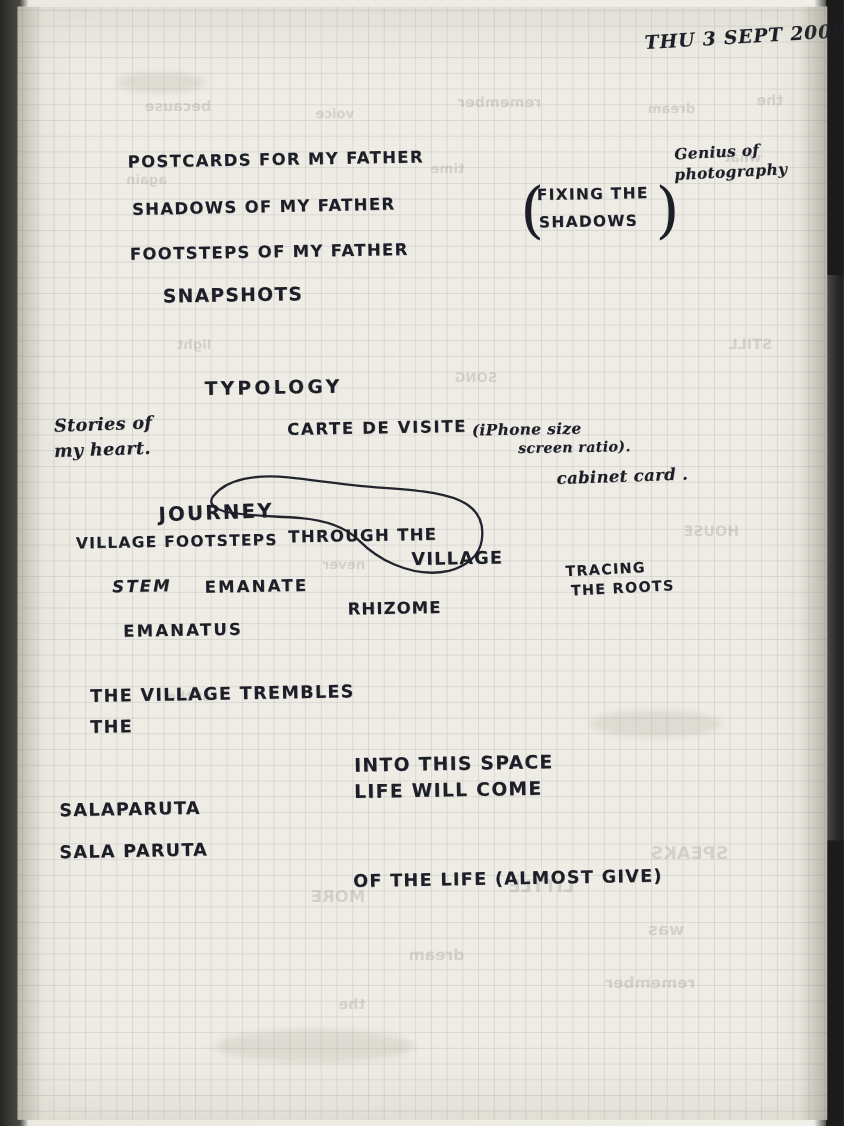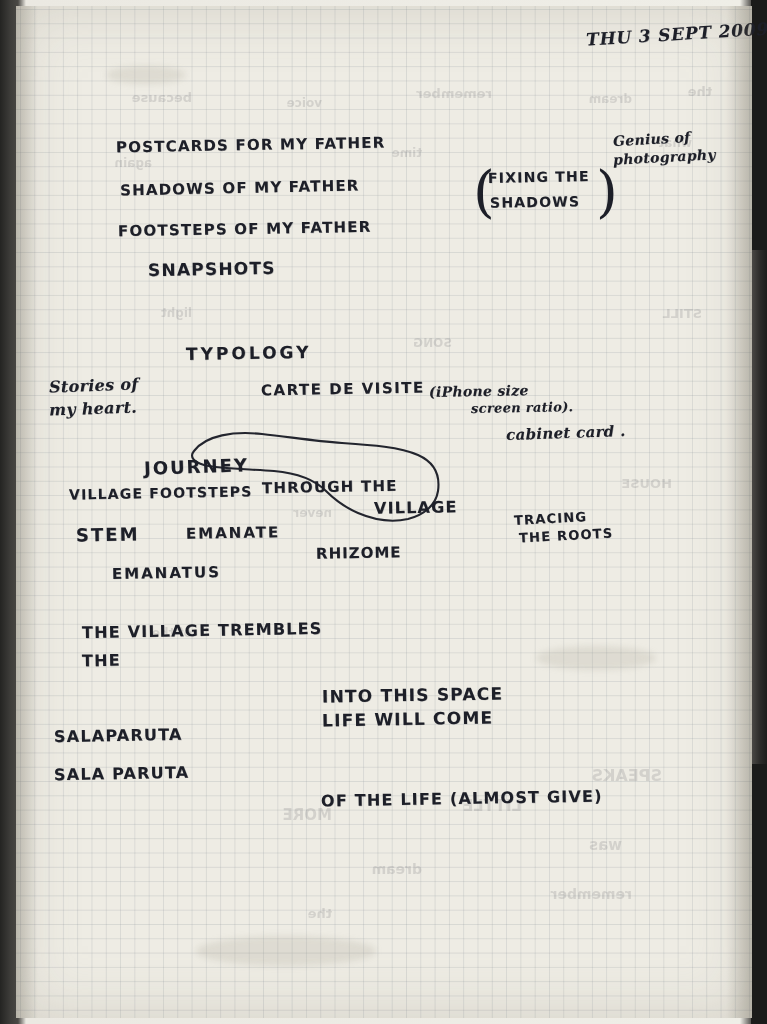--- a/index.html
+++ b/index.html
@@ -213,21 +213,21 @@
                  C 62 48, 34 48, 18 44 C 8 41, 3 36, 8 30 Z" stroke="#23252e" stroke-width="2.1" stroke-linecap="round" stroke-linejoin="round" fill="none"></path>
       </svg>
     </div>
 
     <div class="hw caps" style="left:128px; top:450px; font-size:18px; letter-spacing:2px; transform:rotate(-2deg);">JOURNEY</div>
     <div class="hw caps" style="left:246px; top:472px; font-size:15px; transform:rotate(-1deg);">THROUGH THE</div>
     <div class="hw caps" style="left:358px; top:492px; font-size:16px; transform:rotate(-1deg);">VILLAGE</div>
 
     <div class="hw caps" style="left:53px; top:479px; font-size:14px; transform:rotate(-1deg);">VILLAGE FOOTSTEPS</div>
 
-    <div class="hw caps" style="left:60px; top:518px; font-size:18px; letter-spacing:2px; transform:rotate(-1deg);">STEM</div>
+    <div class="hw caps" style="left:86px; top:518px; font-size:15px; letter-spacing:2px; transform:rotate(-1deg);font-style:italic;">STEM</div>
     <div class="hw caps" style="left:170px; top:518px; font-size:15px; letter-spacing:2px; transform:rotate(-1deg);">EMANATE</div>
 
     <div class="hw caps" style="left:300px; top:538px; font-size:15px; letter-spacing:1px; transform:rotate(-1deg);">RHIZOME</div>
 
     <div class="hw caps" style="left:96px; top:558px; font-size:15px; letter-spacing:2px; transform:rotate(-1deg);">EMANATUS</div>
 
     <div class="hw caps" style="left:498px; top:505px; font-size:13px; transform:rotate(-3deg);">TRACING</div>
     <div class="hw caps" style="left:503px; top:522px; font-size:13px; transform:rotate(-3deg);">THE ROOTS</div>
 
     <div class="hw caps" style="left:66px; top:615px; font-size:16px; transform:rotate(-1deg);">The VILLAGE TREMBLES</div>

